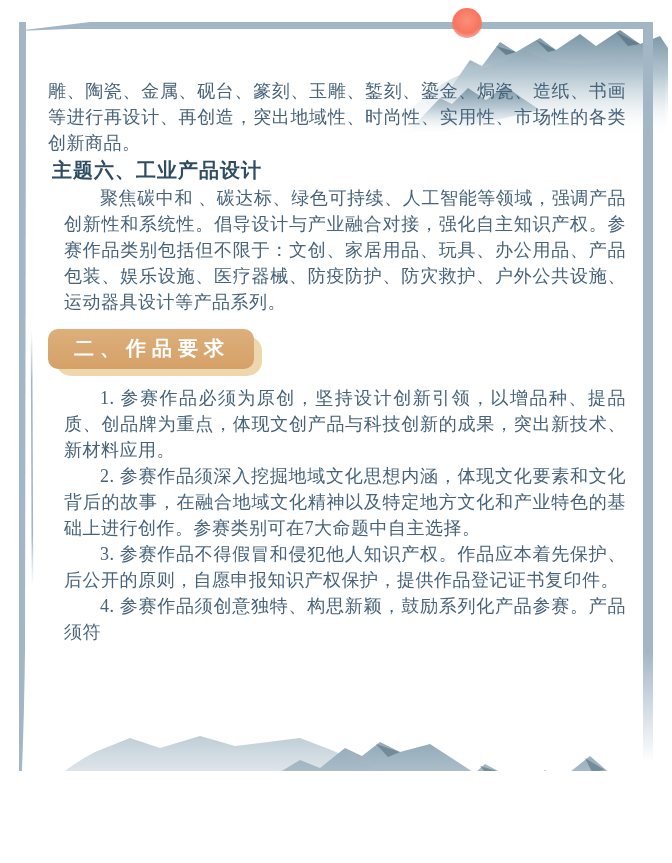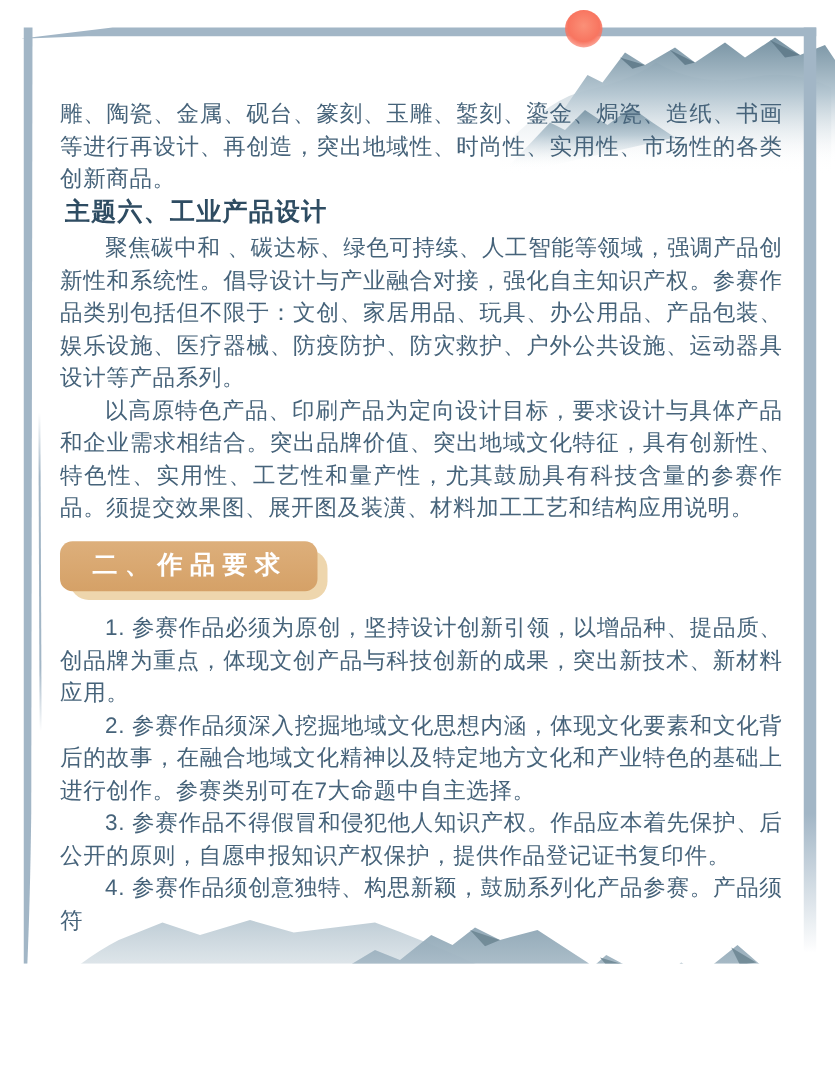--- a/index.html
+++ b/index.html
@@ -1,21 +1,21 @@
 <!DOCTYPE html>
 <html><head>
 <meta charset="utf-8">
 <style>
   html,body{margin:0;padding:0;background:#ffffff;}
   .page{
     position:relative;
     width:672px;height:771px;
     background:#ffffff;
     overflow:hidden;
-    font-family:Liberation Sans, sans-serif;
+    font-family:Liberation Serif, serif;
   }
   
   .deco{position:absolute;pointer-events:none;}
   .frame-svg{left:0;top:0;z-index:3;}
   .mtn-top{left:0;top:0;z-index:1;}
   .mtn-bottom{left:0;top:0;z-index:2;}
   .sun{
     left:452px;top:8px;width:30px;height:30px;border-radius:50%;
     background:radial-gradient(circle at 50% 42%,#fb9078 0%,#f87560 55%,rgba(248,112,92,.55) 80%,rgba(248,112,92,0) 100%);
     filter:blur(.6px);
@@ -23,21 +23,21 @@
   }
   
   .content{
     position:absolute;left:48px;top:78px;width:578px;z-index:5;
     color:#46637a;
     font-size:18px;line-height:26px;
     text-align:justify;
     letter-spacing:.5px;
   }
   .content p{margin:0;}
-  .content p.indent{text-indent:2em;}
+  .content p.indent{text-indent:2em;margin-left:16px;}
   .content h2{
     margin:1px 4px;
     font-size:20px;line-height:27px;
     color:#2e4c62;font-weight:bold;
     text-align:left;letter-spacing:1px;
   }
   
   .badge-wrap{
     position:relative;display:inline-block;
     margin:14px 0 16px 0;
@@ -151,21 +151,20 @@
     </g>
   </svg>
 
   <div class="content">
 
     <p>雕、陶瓷、金属、砚台、篆刻、玉雕、錾刻、鎏金、焗瓷、造纸、书画等进行再设计、再创造，突出地域性、时尚性、实用性、市场性的各类创新商品。</p>
 
     <h2>主题六、工业产品设计</h2>
     <p class="indent">聚焦碳中和 、碳达标、绿色可持续、人工智能等领域，强调产品创新性和系统性。倡导设计与产业融合对接，强化自主知识产权。参赛作品类别包括但不限于：文创、家居用品、玩具、办公用品、产品包装、娱乐设施、医疗器械、防疫防护、防灾救护、户外公共设施、运动器具设计等产品系列。</p>
 
-    <p class="indent">以高原特色产品、印刷产品为定向设计目标，要求设计与具体产品和企业需求相结合。突出品牌价值、突出地域文化特征，具有创新性、特色性、实用性、工艺性和量产性，尤其鼓励具有科技含量的参赛作品。须提交效果图、展开图及装潢、材料加工工艺和结构应用说明。</p>
 
     <div class="badge-wrap">
       <div class="badge-shadow"></div>
       <div class="badge-main">二、作品要求</div>
     </div>
 
     <p class="indent req">1. 参赛作品必须为原创，坚持设计创新引领，以增品种、提品质、创品牌为重点，体现文创产品与科技创新的成果，突出新技术、新材料应用。</p>
     <p class="indent req">2. 参赛作品须深入挖掘地域文化思想内涵，体现文化要素和文化背后的故事，在融合地域文化精神以及特定地方文化和产业特色的基础上进行创作。参赛类别可在7大命题中自主选择。</p>
     <p class="indent req">3. 参赛作品不得假冒和侵犯他人知识产权。作品应本着先保护、后公开的原则，自愿申报知识产权保护，提供作品登记证书复印件。</p>
     <p class="indent req">4. 参赛作品须创意独特、构思新颖，鼓励系列化产品参赛。产品须符</p>

